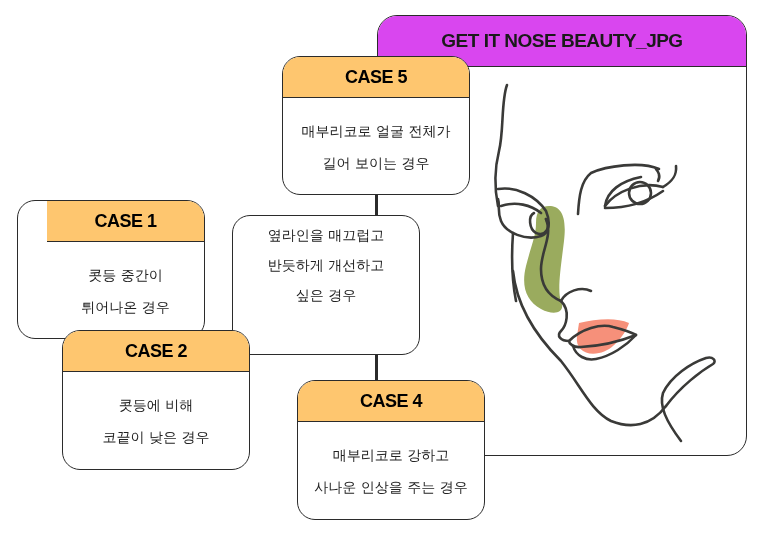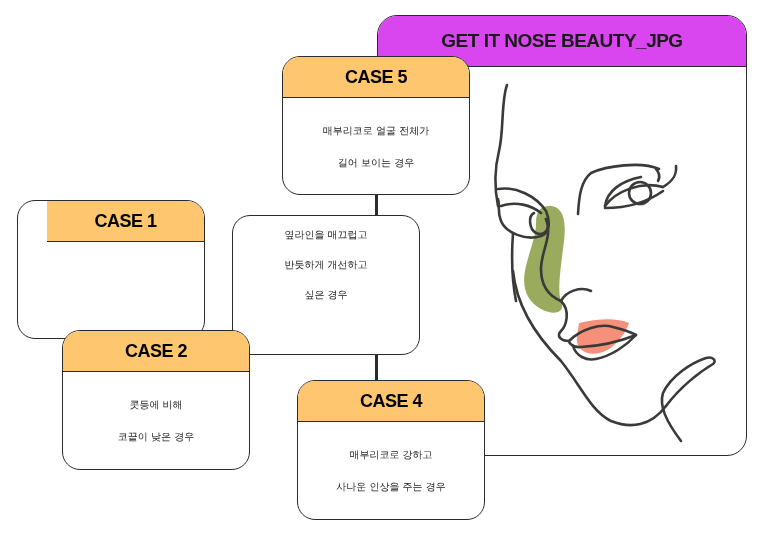--- a/index.html
+++ b/index.html
@@ -11,21 +11,21 @@
            display:flex; align-items:center; justify-content:center;
            font-family:"Liberation Sans", sans-serif; font-weight:bold; font-size:19px; color:#1a1a1a; letter-spacing:-0.5px; }
   .face { position:absolute; left:0; top:0; }
   .connector { position:absolute; background:#2b2b2b; }
   .case { position:absolute; width:188px; height:139px; border:1.5px solid #2b2b2b; border-radius:18px;
           background:#ffffff; overflow:hidden; box-sizing:border-box; }
   .case-header { height:40px; background:#fec66f; border-bottom:1.5px solid #2b2b2b;
           display:flex; align-items:center; justify-content:center;
           font-family:"Liberation Sans", sans-serif; font-weight:bold; font-size:18px; color:#000000; letter-spacing:-0.5px; }
   .case-body { height:97px; display:flex; flex-direction:column; align-items:center; justify-content:center;
-          font-size:10px; color:#222; line-height:32px; }
+          font-size:14px; color:#222; line-height:32px; }
 </style>
 </head>
 <body>
 
 <div class="connector" style="left:375px; top:194px; width:1.5px; height:22px;"></div>
 <div class="connector" style="left:375px; top:354px; width:1.5px; height:27px;"></div>
 
 <div class="panel">
   <div class="panel-header">GET IT NOSE BEAUTY_JPG</div>
   <svg class="face" width="368" height="439" viewBox="377 15 368 439">
@@ -68,20 +68,24 @@
 <div class="case" style="left:282px; top:56px;">
   <div class="case-header">CASE 5</div>
   <div class="case-body">
     <span>매부리코로 얼굴 전체가</span>
     <span>길어 보이는 경우</span>
   </div>
 </div>
 
 <div class="case" style="left:17px; top:200px;padding-left:29px;">
   <div class="case-header">CASE 1</div>
+  <div class="case-body">
+    <span>콧등 중간이</span>
+    <span>튀어나온 경우</span>
+  </div>
 </div>
 
 <div class="case" style="left:232px; top:215px; height:140px;">
   <div class="case-body" style="line-height:30px;">
     <span>옆라인을 매끄럽고</span>
     <span>반듯하게 개선하고</span>
     <span>싶은 경우</span>
   </div>
 </div>
 

